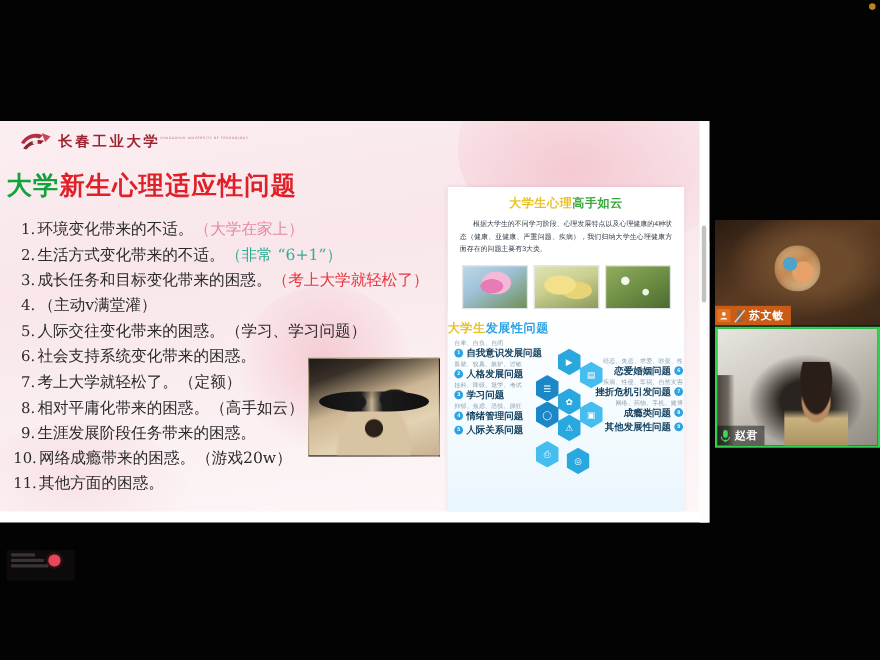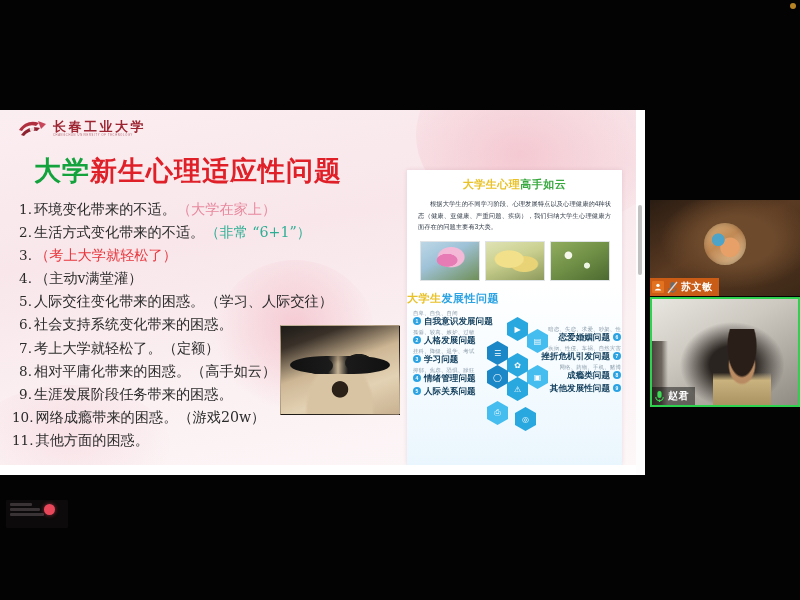--- a/index.html
+++ b/index.html
@@ -47,36 +47,36 @@
     width: 200px; height: 120px; border-radius: 50%;
     background: radial-gradient(ellipse at 50% 40%, rgba(243,196,206,.35), rgba(250,228,234,0) 75%);
   }
 
   
   .logo-row {
     position: absolute; left: 18px; top: 8px;
     display: flex; align-items: center; gap: 5px;
   }
   .logo-mark { width: 30px; height: 22px; flex: none; }
-  .logo-texts { display: flex; flex-direction: column; line-height: 1; }
+  .logo-texts { display: flex; flex-direction: row; line-height: 1; }
   .logo-cn {
     font-family: "DejaVu Serif", "Liberation Serif", serif;
     font-size: 13px; font-weight: 700; color: #9d2532;
     letter-spacing: 2.5px;
   }
   .logo-en {
     font-size: 2.6px; color: #b0616c; letter-spacing: .7px;
     margin-top: 2px; transform: scale(1,1.15); transform-origin: left top;
   }
 
   
   .slide-title {
-    position: absolute; left: 34px; top: 43px;
+    position: absolute; left: 6px; top: 43px;
     font-family: "DejaVu Sans", "Liberation Sans", sans-serif;
-    font-size: 27px; font-weight: 700; letter-spacing: 1px;
+    font-size: 23px; font-weight: 700; letter-spacing: 1px;
     white-space: nowrap;
   }
   .t-green { color: #13a23c; text-shadow: 0 0 1px rgba(255,255,255,.6); }
   .t-red   { color: #e02029; text-shadow: 0 0 1px rgba(255,255,255,.6); }
 
   
   .slide-list {
     position: absolute; left: 12px; top: 92px;
     width: 400px;
     font-family: "DejaVu Serif", "Liberation Serif", serif;
@@ -324,30 +324,31 @@
             <span>环境变化带来的不适。</span>
             <span class="note c-pink">（大学在家上）</span>
           </div>
           <div class="li">
             <span class="li-num">2.</span>
             <span>生活方式变化带来的不适。</span>
             <span class="note c-teal">（非常 “6+1”）</span>
           </div>
           <div class="li">
             <span class="li-num">3.</span>
+            <span>成长任务和目标变化带来的困惑。</span>
             <span class="note c-red">（考上大学就轻松了）</span>
           </div>
           <div class="li">
             <span class="li-num">4.</span>
             <span class="note c-dark">（主动v满堂灌）</span>
           </div>
           <div class="li">
             <span class="li-num">5.</span>
             <span>人际交往变化带来的困惑。</span>
-            <span class="note c-dark">（学习、人际交往）</span>
+            <span class="note c-dark">（学习、学习问题）</span>
           </div>
           <div class="li">
             <span class="li-num">6.</span>
             <span>社会支持系统变化带来的困惑。</span>
           </div>
           <div class="li">
             <span class="li-num">7.</span>
             <span>考上大学就轻松了。</span>
             <span class="note c-dark">（定额）</span>
           </div>

